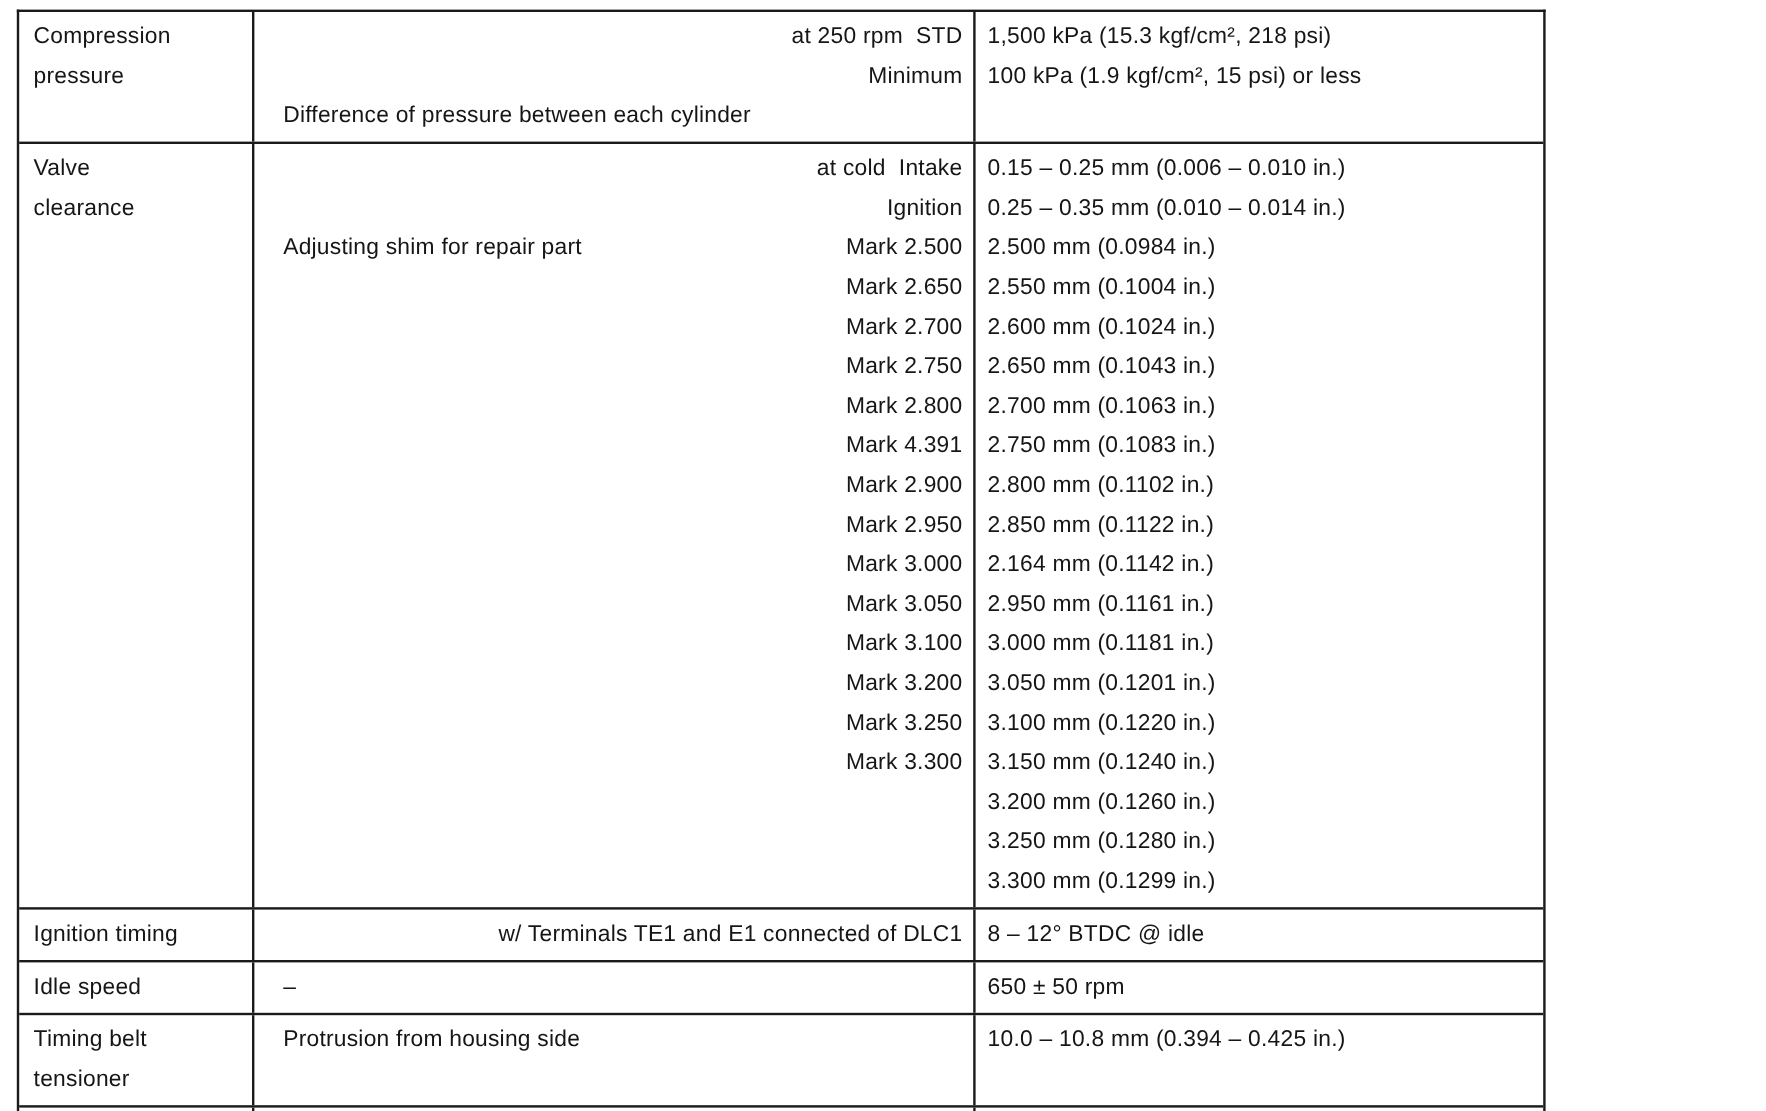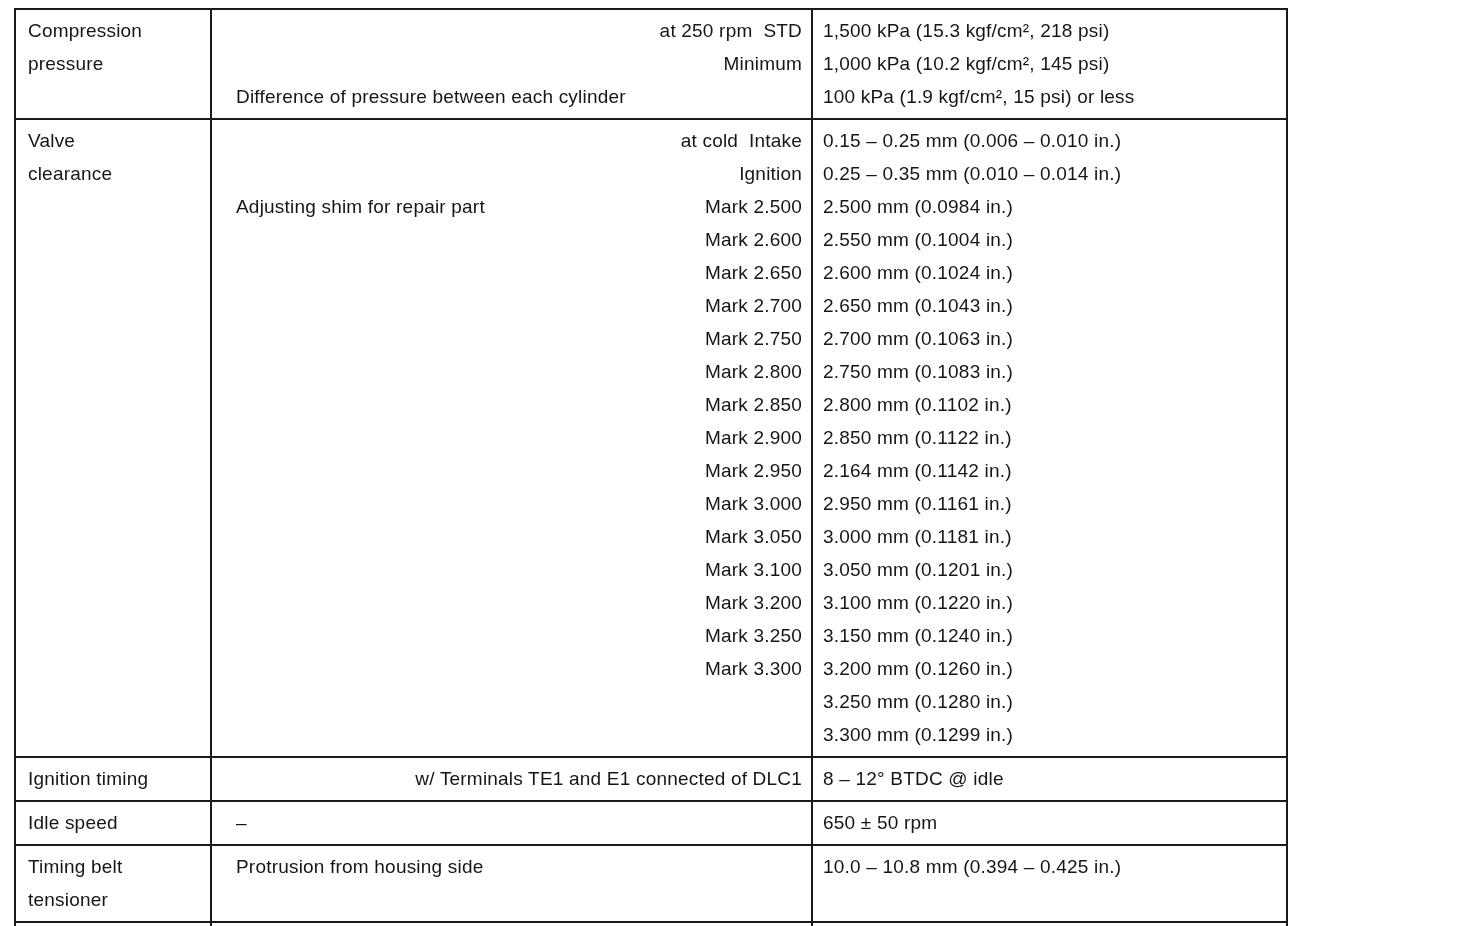--- a/index.html
+++ b/index.html
@@ -84,37 +84,35 @@
     <div class="row">
       <div class="cell col-label">Compression
 pressure</div>
       <div class="cell col-mid">
         <div class="line mid-line"><span class="mid-left"></span><span class="mid-right">at 250 rpm  STD</span></div>
         <div class="line mid-line"><span class="mid-left"></span><span class="mid-right">Minimum</span></div>
         <div class="line mid-line"><span class="mid-left">Difference of pressure between each cylinder</span><span class="mid-right"></span></div>
       </div>
       <div class="cell col-val">
         <div class="line val-line">1,500 kPa (15.3 kgf/cm², 218 psi)</div>
-        <div class="line val-line">1,000 kPa (10.2 kgf/cm², 145 psi)</div>
         <div class="line val-line">100 kPa (1.9 kgf/cm², 15 psi) or less</div>
       </div>
     </div>
     <div class="row">
       <div class="cell col-label">Valve
 clearance</div>
       <div class="cell col-mid">
         <div class="line mid-line"><span class="mid-left"></span><span class="mid-right">at cold  Intake</span></div>
         <div class="line mid-line"><span class="mid-left"></span><span class="mid-right">Ignition</span></div>
         <div class="line mid-line"><span class="mid-left">Adjusting shim for repair part</span><span class="mid-right">Mark 2.500</span></div>
-        <div class="line mid-line"><span class="mid-left"></span><span class="mid-right">Mark 2.600</span></div>
         <div class="line mid-line"><span class="mid-left"></span><span class="mid-right">Mark 2.650</span></div>
         <div class="line mid-line"><span class="mid-left"></span><span class="mid-right">Mark 2.700</span></div>
         <div class="line mid-line"><span class="mid-left"></span><span class="mid-right">Mark 2.750</span></div>
         <div class="line mid-line"><span class="mid-left"></span><span class="mid-right">Mark 2.800</span></div>
-        <div class="line mid-line"><span class="mid-left"></span><span class="mid-right">Mark 2.850</span></div>
+        <div class="line mid-line"><span class="mid-left"></span><span class="mid-right">Mark 4.391</span></div>
         <div class="line mid-line"><span class="mid-left"></span><span class="mid-right">Mark 2.900</span></div>
         <div class="line mid-line"><span class="mid-left"></span><span class="mid-right">Mark 2.950</span></div>
         <div class="line mid-line"><span class="mid-left"></span><span class="mid-right">Mark 3.000</span></div>
         <div class="line mid-line"><span class="mid-left"></span><span class="mid-right">Mark 3.050</span></div>
         <div class="line mid-line"><span class="mid-left"></span><span class="mid-right">Mark 3.100</span></div>
         <div class="line mid-line"><span class="mid-left"></span><span class="mid-right">Mark 3.200</span></div>
         <div class="line mid-line"><span class="mid-left"></span><span class="mid-right">Mark 3.250</span></div>
         <div class="line mid-line"><span class="mid-left"></span><span class="mid-right">Mark 3.300</span></div>
       </div>
       <div class="cell col-val">

